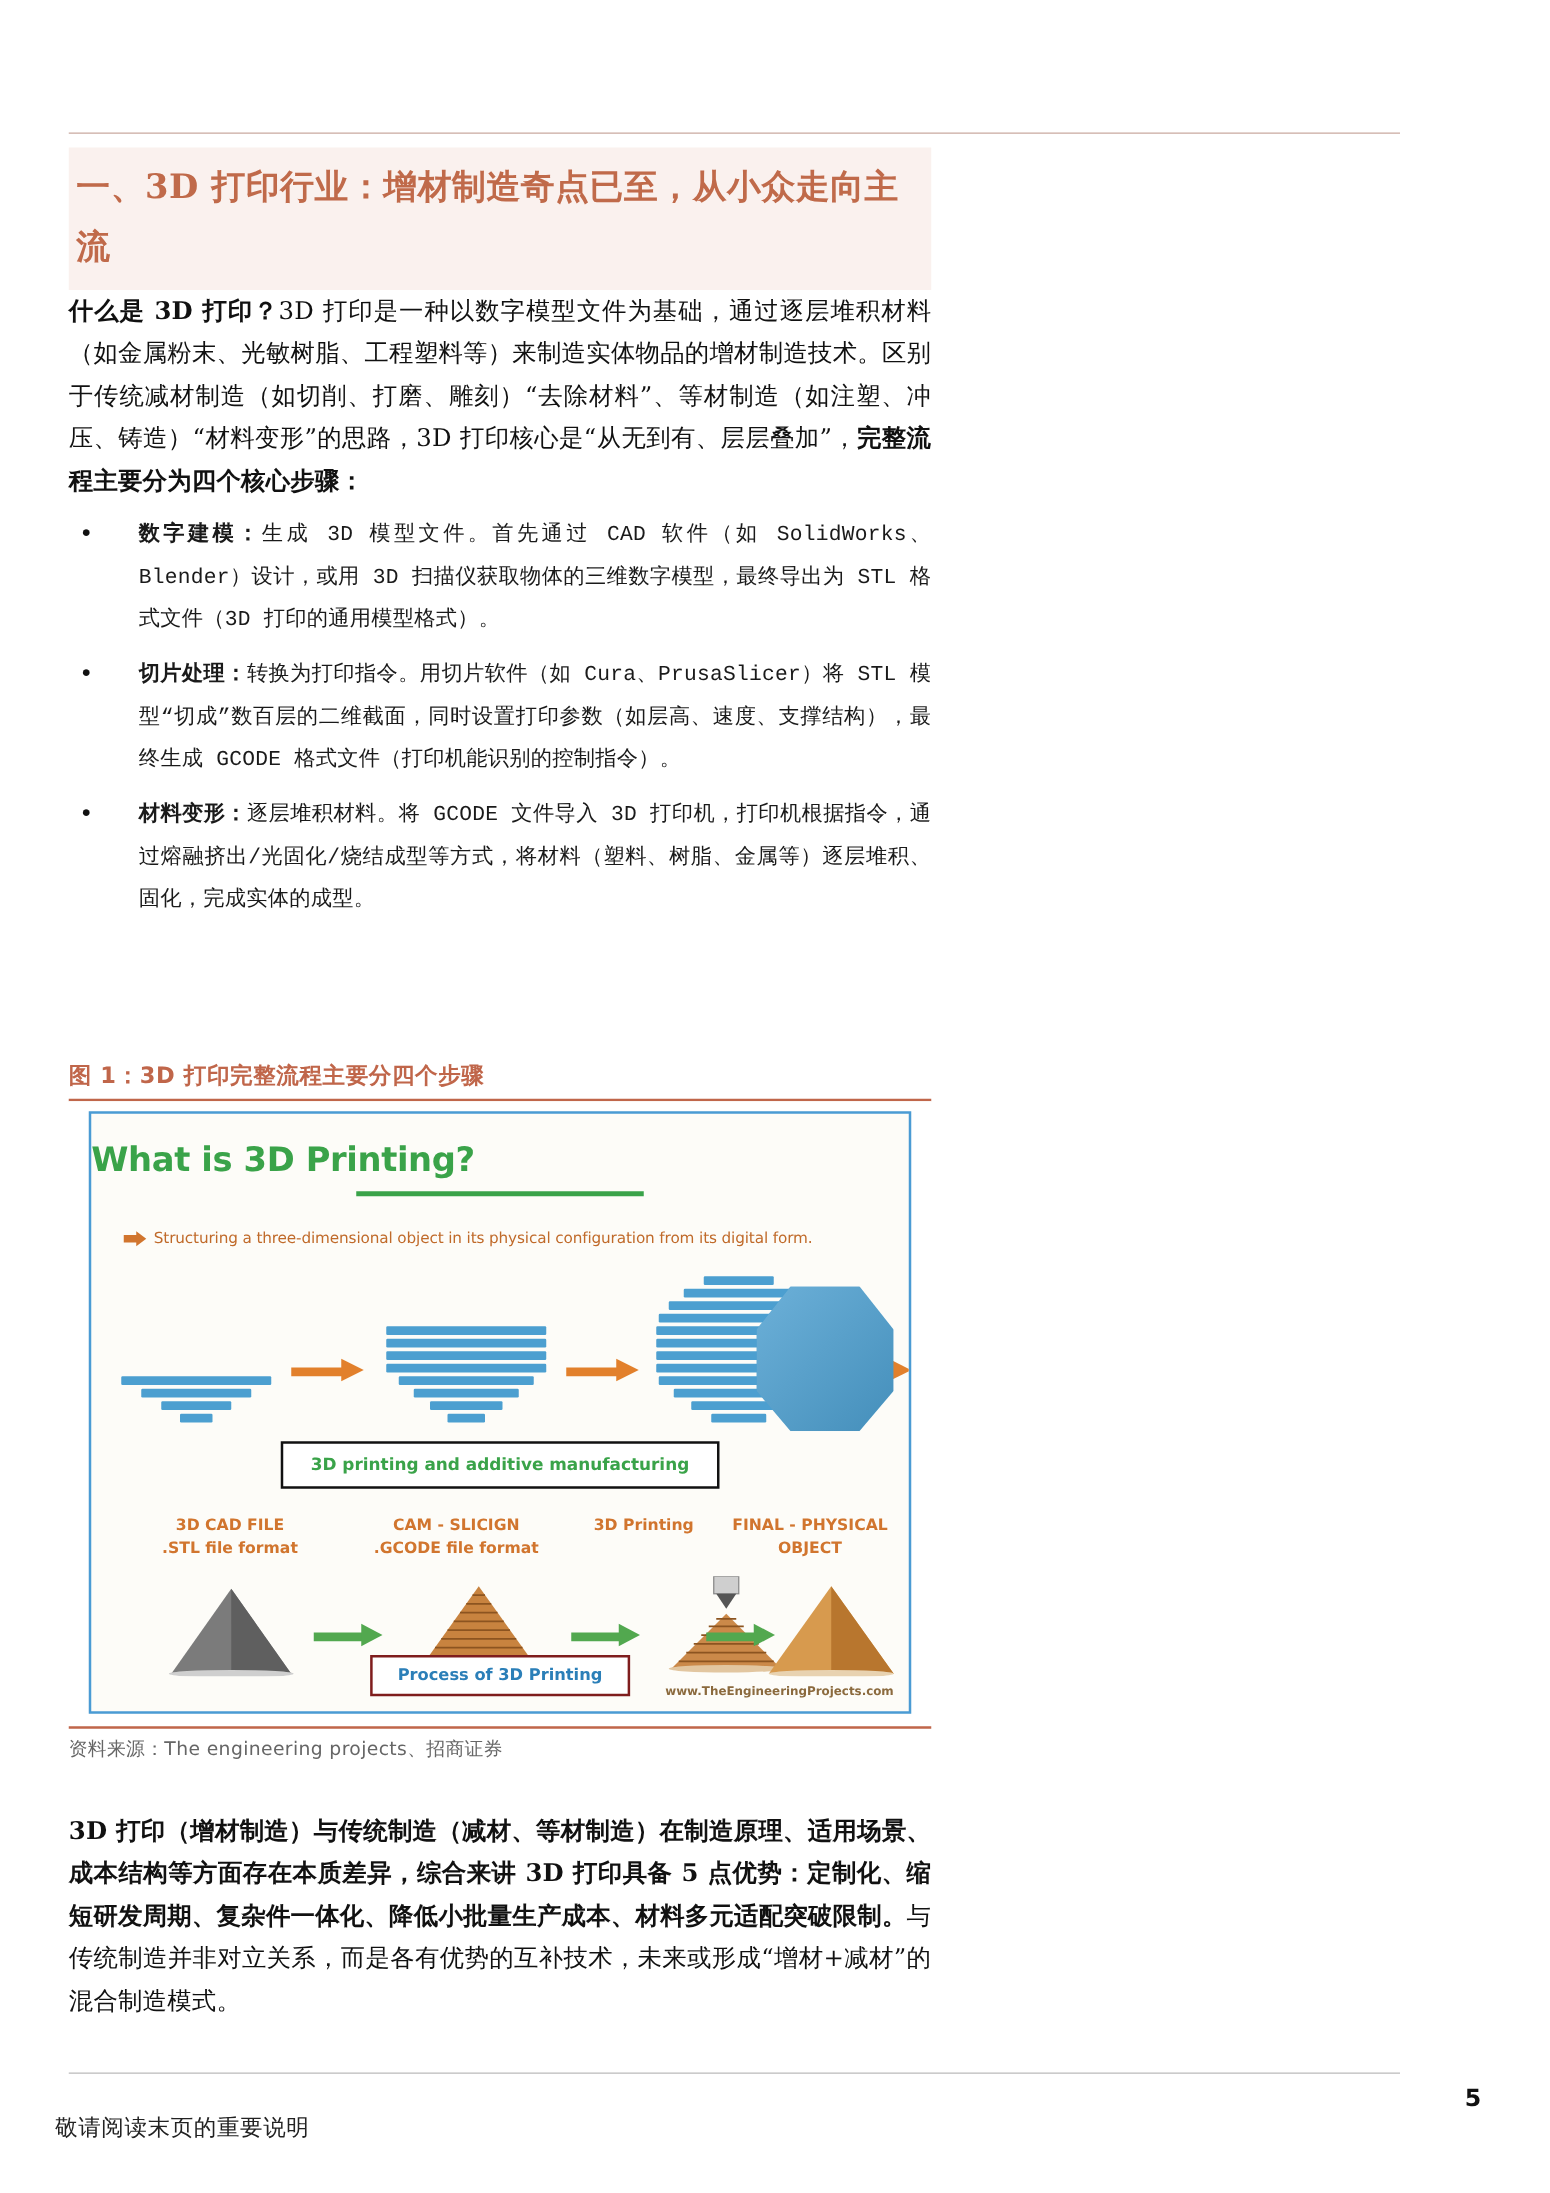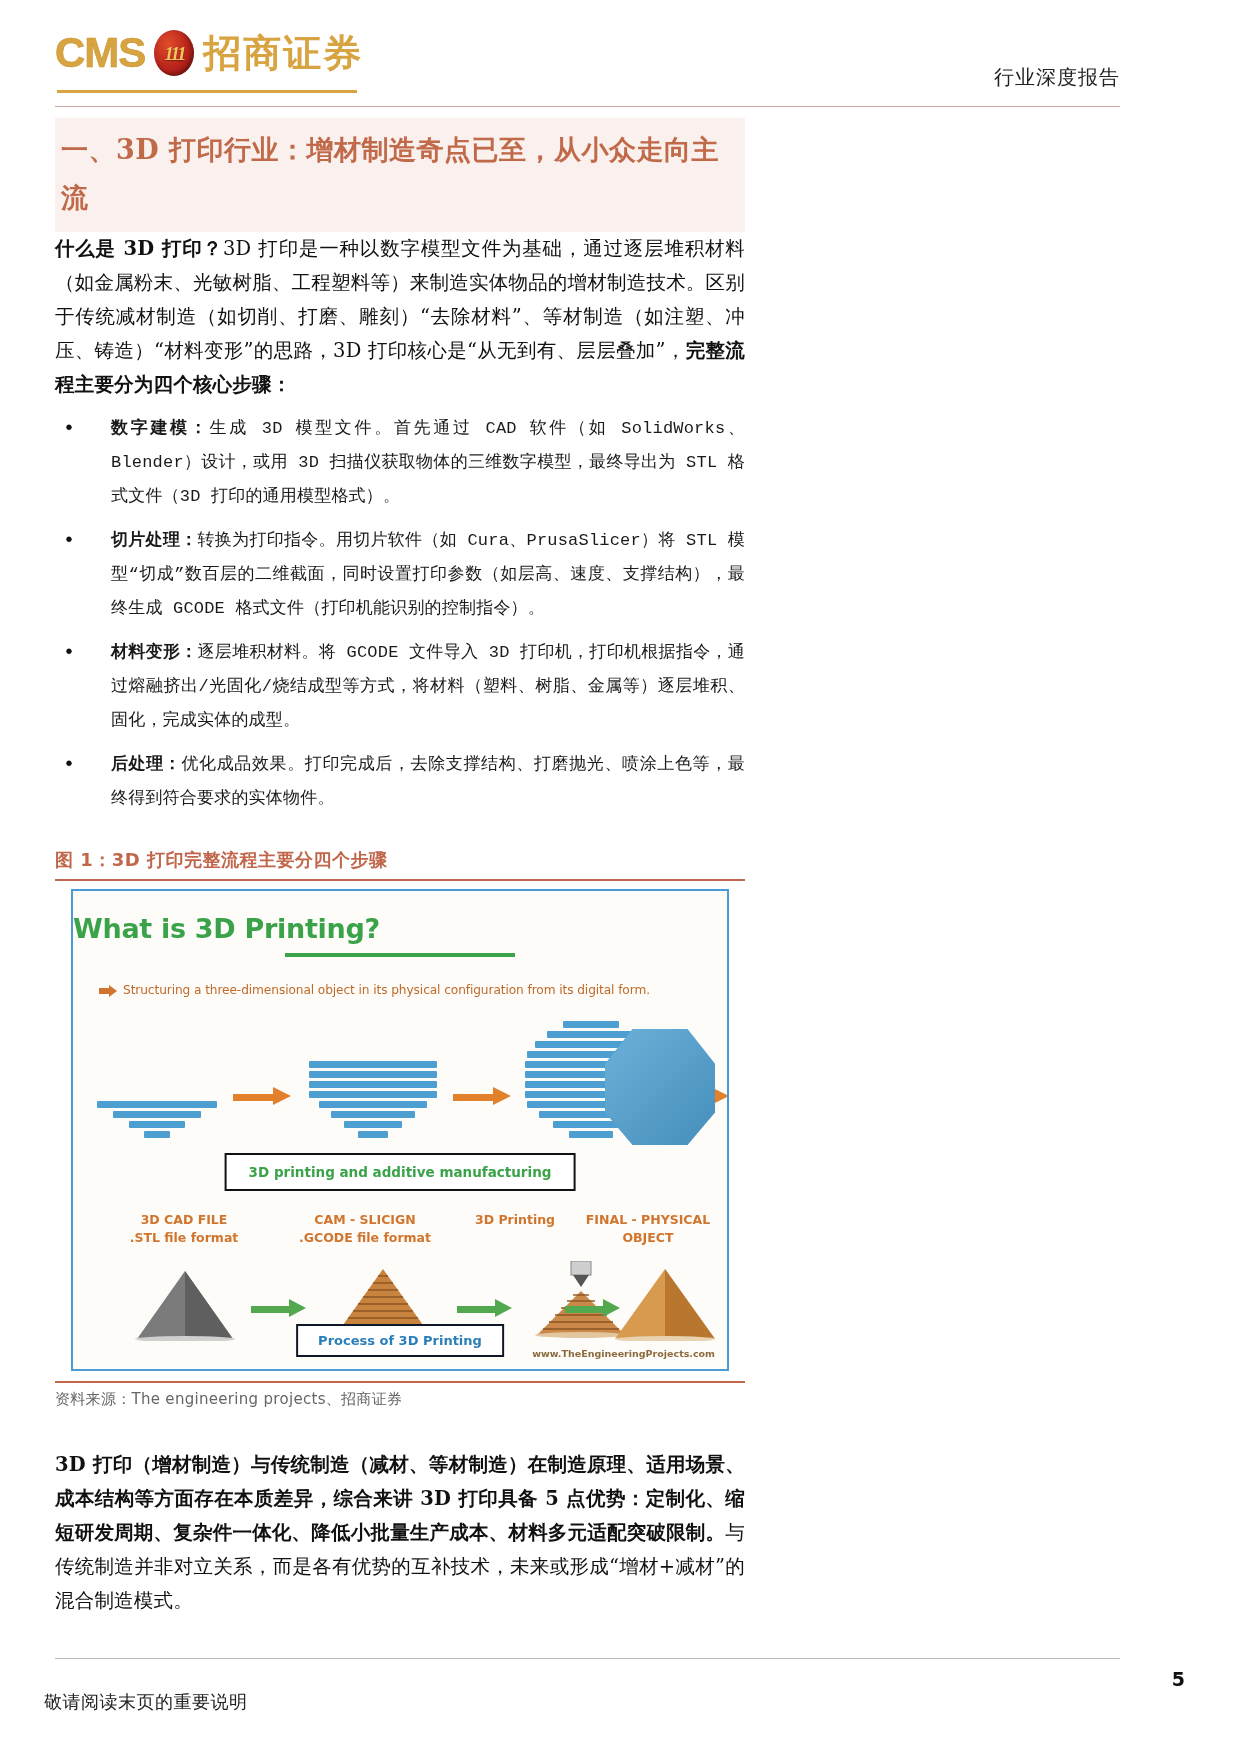--- a/index.html
+++ b/index.html
@@ -191,21 +191,21 @@
   .pyr{position:absolute;bottom:0;}
   .garrow{
     position:absolute;bottom:26px;width:58px;height:12px;
   }
   .garrow i{position:absolute;left:0;top:3px;width:40px;height:7px;background:#52a84f;}
   .garrow b{position:absolute;left:38px;top:-4px;width:0;height:0;
     border-top:9px solid transparent;border-bottom:9px solid transparent;
     border-left:17px solid #52a84f;}
   .bottom-box{
     position:absolute;left:50%;transform:translateX(-50%);bottom:12px;
-    border:2px solid #0f172a;background:#fff;
+    border:2px solid #7f1d1d;background:#fff;
     padding:7px 20px;
     font-family:"DejaVu Sans","Liberation Sans",sans-serif;
     font-weight:bold;font-size:13px;color:#2b7fb8;
     white-space:nowrap;
   }
   .url{
     position:absolute;right:12px;bottom:10px;
     font-family:"DejaVu Sans","Liberation Sans",sans-serif;
     font-weight:bold;font-size:9.5px;color:#8b6a3e;
   }
@@ -234,52 +234,38 @@
     position:absolute;right:55px;top:1668px;
     font-family:"DejaVu Sans","Liberation Sans",sans-serif;
     font-weight:bold;font-size:19px;color:#111;
   }
 </style>
 </head>
 <body>
 
 <div class="page">
 
-  <div class="header">
-    <div class="logo">
-      <span class="logo-cms">CMS</span>
-      <span class="logo-badge">
-        <span>111</span>
-      </span>
-      <span class="logo-cn">招商证券</span>
-      <span class="logo-underline"></span>
-    </div>
-    <div class="header-right">行业深度报告</div>
-  </div>
   <div class="header-rule"></div>
 
   <div class="section-title">一、3D 打印行业：增材制造奇点已至，从小众走向主流</div>
 
   <div class="body-col">
     <p class="para">
       <span class="b">什么是 3D 打印？</span><span>3D 打印是一种以数字模型文件为基础，通过逐层堆积材料（如金属粉末、光敏树脂、工程塑料等）来制造实体物品的增材制造技术。区别于传统减材制造（如切削、打磨、雕刻）“去除材料”、等材制造（如注塑、冲压、铸造）“材料变形”的思路，3D 打印核心是“从无到有、层层叠加”，</span><span class="b">完整流程主要分为四个核心步骤：</span>
     </p>
 
     <ul class="steps">
       <li>
         <span class="b">数字建模：</span><span>生成 3D 模型文件。首先通过 CAD 软件（如 SolidWorks、Blender）设计，或用 3D 扫描仪获取物体的三维数字模型，最终导出为 STL 格式文件（3D 打印的通用模型格式）。</span>
       </li>
       <li>
         <span class="b">切片处理：</span><span>转换为打印指令。用切片软件（如 Cura、PrusaSlicer）将 STL 模型“切成”数百层的二维截面，同时设置打印参数（如层高、速度、支撑结构），最终生成 GCODE 格式文件（打印机能识别的控制指令）。</span>
       </li>
       <li>
         <span class="b">材料变形：</span><span>逐层堆积材料。将 GCODE 文件导入 3D 打印机，打印机根据指令，通过熔融挤出/光固化/烧结成型等方式，将材料（塑料、树脂、金属等）逐层堆积、固化，完成实体的成型。</span>
-      </li>
-      <li>
-        <span class="b">后处理：</span><span>优化成品效果。打印完成后，去除支撑结构、打磨抛光、喷涂上色等，最终得到符合要求的实体物件。</span>
       </li>
     </ul>
   </div>
 
   <div class="fig-caption">图 1：3D 打印完整流程主要分四个步骤</div>
   <div class="fig-caption-rule"></div>
 
   <div class="fig-box">
     <div class="info-card">
 

